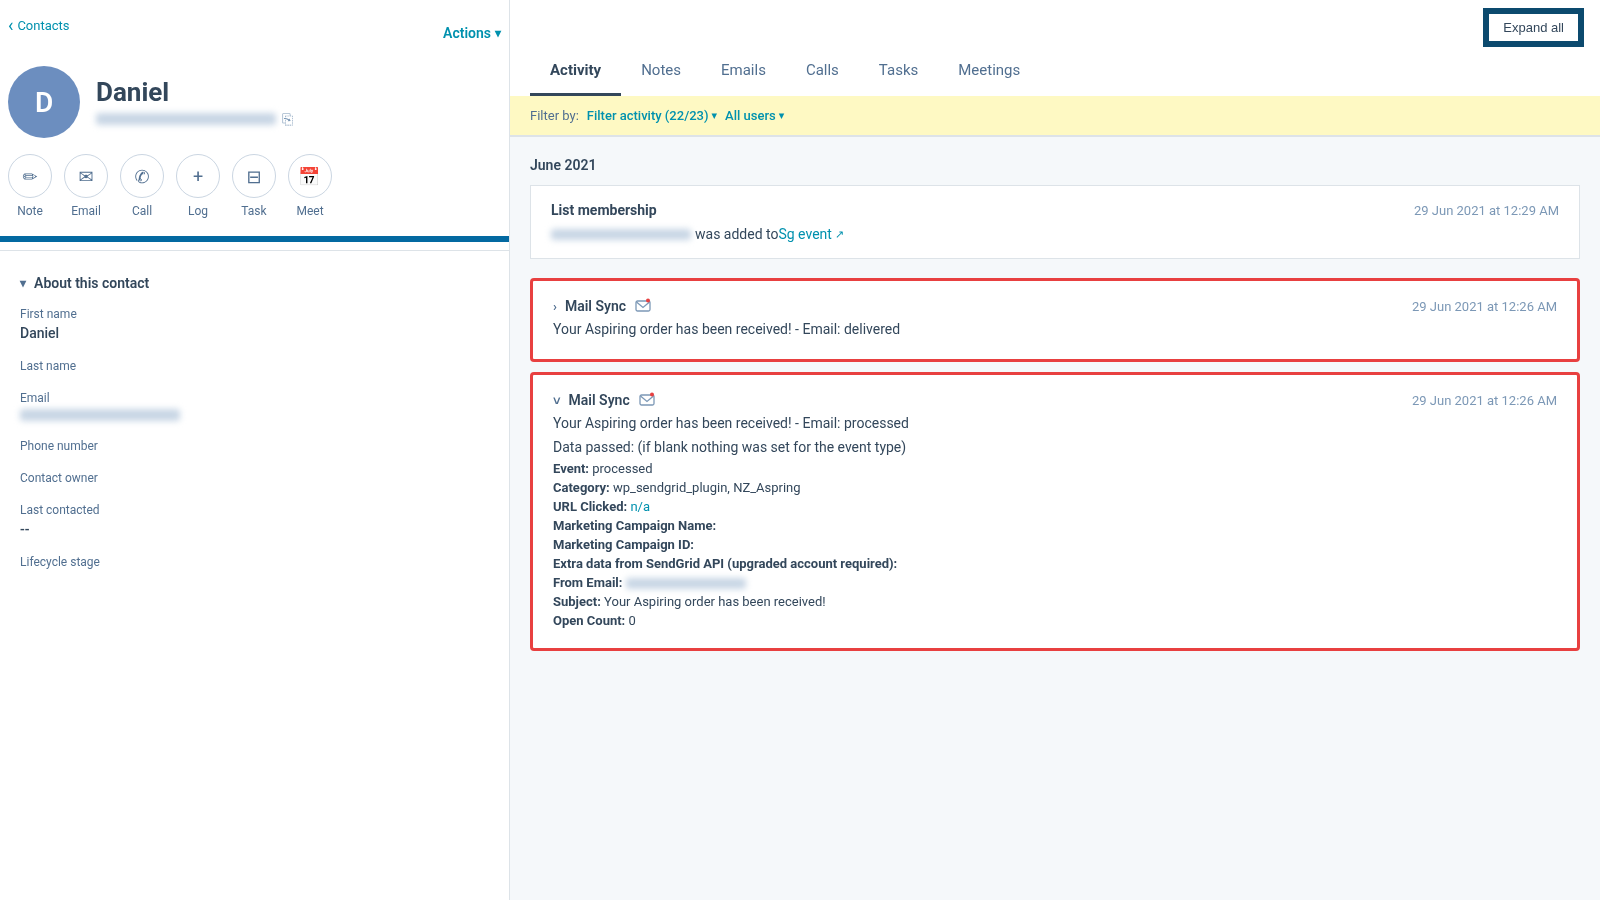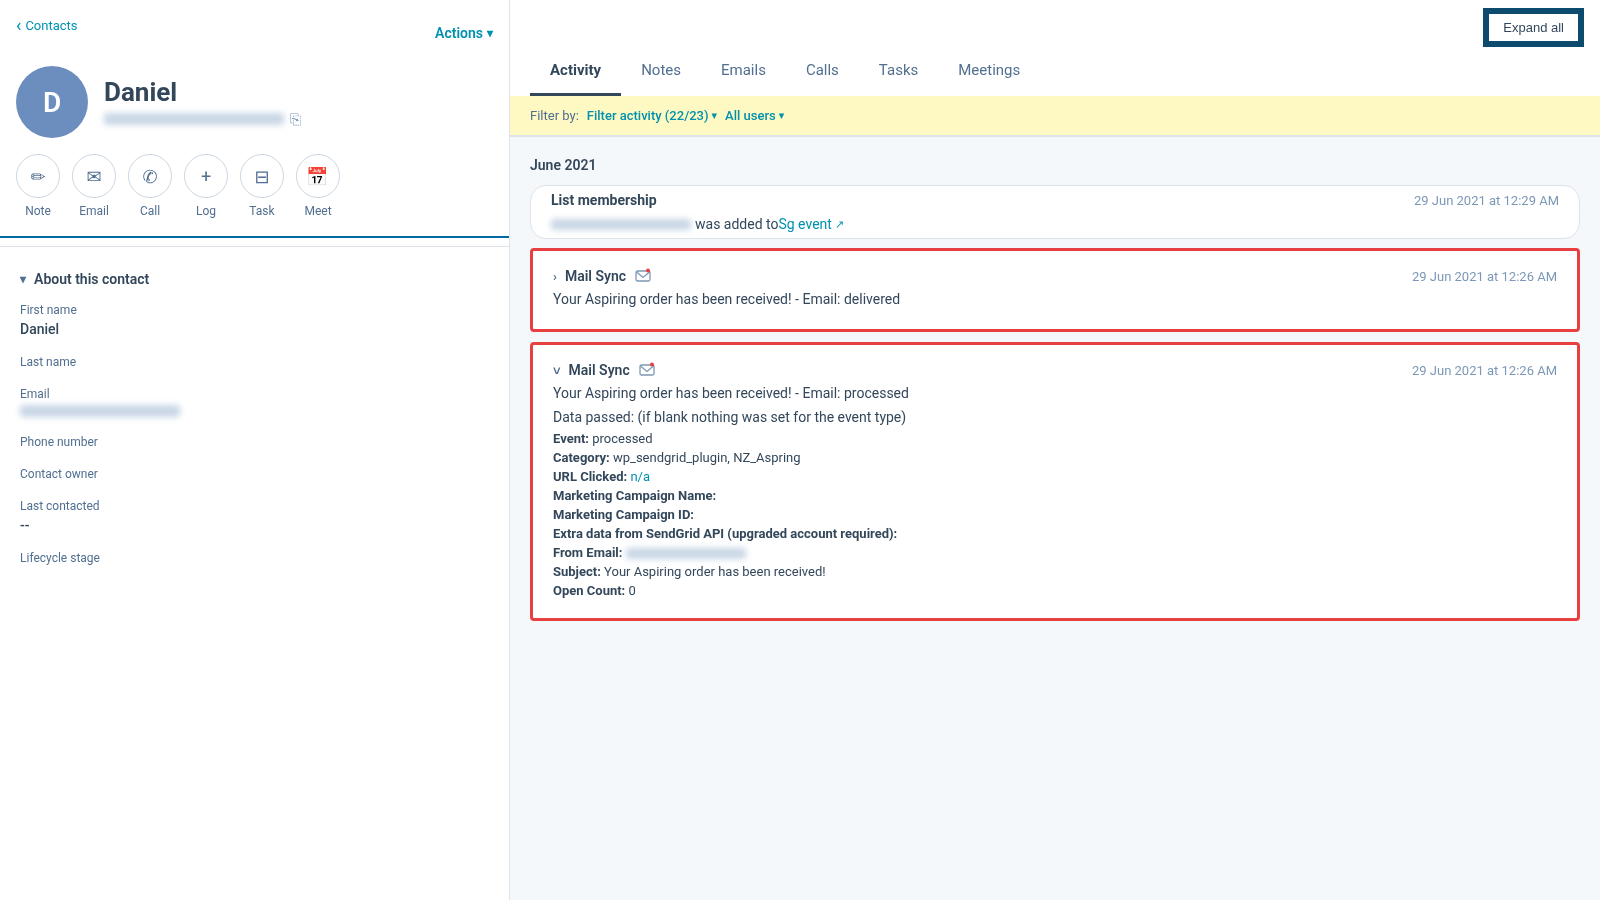--- a/index.html
+++ b/index.html
@@ -3,21 +3,21 @@
   <meta charset="utf-8">
   <style>
     * { box-sizing: border-box; margin: 0; padding: 0; }
     body { font-family: -apple-system, BlinkMacSystemFont, 'Segoe UI', Roboto, sans-serif; background: #f5f8fa; color: #33475b; font-size: 14px; height: 900px; overflow: hidden; display: flex; flex-direction: column; }
 
     .main-layout { display: flex; flex: 1; height: 900px; overflow: hidden; }
 
     
     .left-panel { width: 510px; min-width: 510px; background: #fff; border-right: 1px solid #dde3e8; display: flex; flex-direction: column; overflow-y: auto; }
 
-    .left-header { padding: 16px 16px 10px; border-bottom: 2px solid #0369a1; }
+    .left-header { padding: 16px 8px 10px; border-bottom: 6px solid #0369a1; }
 
     .back-link { color: #0091ae; font-size: 13px; cursor: pointer; display: flex; align-items: center; gap: 4px; margin-bottom: 16px; }
     .back-link:before { content: '‹'; font-size: 18px; line-height: 1; }
 
     .actions-btn { color: #0091ae; font-size: 14px; font-weight: 600; cursor: pointer; display: flex; align-items: center; gap: 4px; }
     .actions-btn:after { content: '▾'; font-size: 12px; }
 
     .header-top-row { display: flex; align-items: center; justify-content: space-between; }
 
     .contact-info { display: flex; align-items: center; gap: 16px; margin: 16px 0 8px; }
@@ -75,21 +75,21 @@
 
     .mail-icon { display: inline-flex; align-items: center; justify-content: center; width: 18px; height: 18px; color: #7c98b6; font-size: 14px; }
 
     .card-body { color: #33475b; font-size: 14px; }
     .card-body p { margin-bottom: 6px; }
     .card-body .detail-row { margin-bottom: 4px; font-size: 13px; color: #33475b; }
     .card-body .detail-row strong { font-weight: 700; }
     .card-body .link-val { color: #0091ae; }
     .card-body .blurred-inline { display: inline-block; width: 120px; height: 11px; background: #c8d6e5; border-radius: 3px; filter: blur(3px); vertical-align: middle; }
 
-    .list-membership-card { background: #fff; border: 1px solid #dde3e8; border-radius: 16px; margin-bottom: 9px; padding: 6px 20px; }
+    .list-membership-card { background: #fff; border: 1px solid #dde3e8; border-radius: 0; margin-bottom: 19px; padding: 16px 20px; }
     .lm-header { display: flex; justify-content: space-between; align-items: center; margin-bottom: 8px; }
     .lm-title { font-weight: 700; font-size: 14px; color: #33475b; }
     .lm-body { font-size: 14px; color: #33475b; display: flex; align-items: center; gap: 0; }
     .lm-blurred { display: inline-block; width: 140px; height: 11px; background: #c8d6e5; border-radius: 3px; filter: blur(3px); vertical-align: middle; margin-right: 4px; }
     .sg-link { color: #0091ae; cursor: pointer; display: inline-flex; align-items: center; gap: 3px; }
     .sg-link:after { content: '↗'; font-size: 11px; }
 
     ::-webkit-scrollbar { width: 6px; }
     ::-webkit-scrollbar-track { background: #f5f8fa; }
     ::-webkit-scrollbar-thumb { background: #cbd6e2; border-radius: 3px; }

